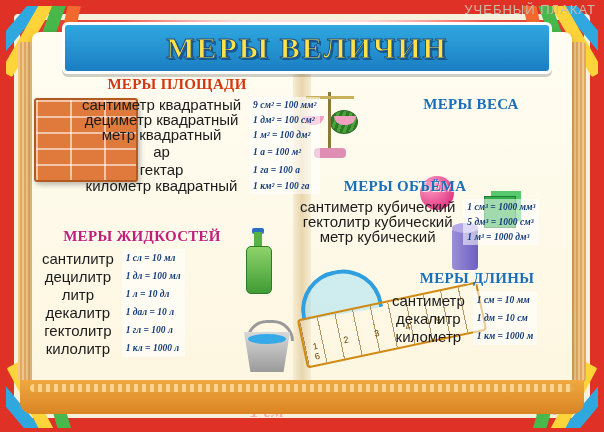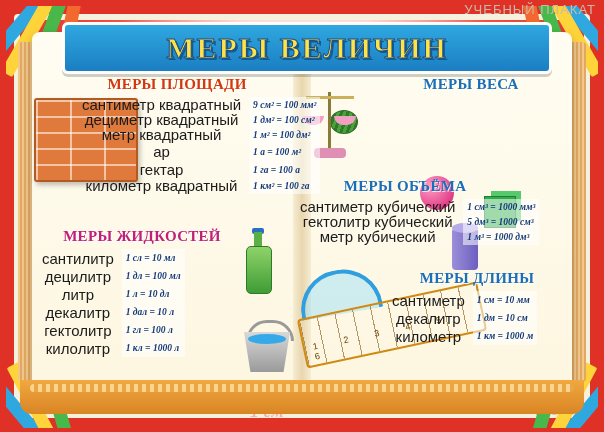--- a/index.html
+++ b/index.html
@@ -107,21 +107,21 @@
   }
   .cell-name{text-align:center;padding-right:8px;color:#1b1b1b;font-family:"Liberation Sans",sans-serif;font-size:15px;}
   .cell-val{
     font-style:italic;font-weight:bold;color:#123a7a;
     background:rgba(255,255,255,.55);padding-left:4px;padding-right:4px;
   }
   .two-line{line-height:.95;}
 
   .c-area{color:#d4380f;}
   .c-liq{color:#c01f7a;}
-  .c-weight{color:#1b6fb8;}
+  .c-weight{color:#1b6fb8;margin-top:20px;}
   .c-vol{color:#1b6fb8;}
   .c-len{color:#1b6fb8;}
 
   
   #sec-area{left:82px;top:76px;width:190px;}
   #sec-liquid{left:42px;top:228px;width:200px;}
   #sec-weight{left:386px;top:76px;width:170px;}
   #sec-volume{left:300px;top:178px;width:210px;}
   #sec-length{left:392px;top:270px;width:170px;}
 

